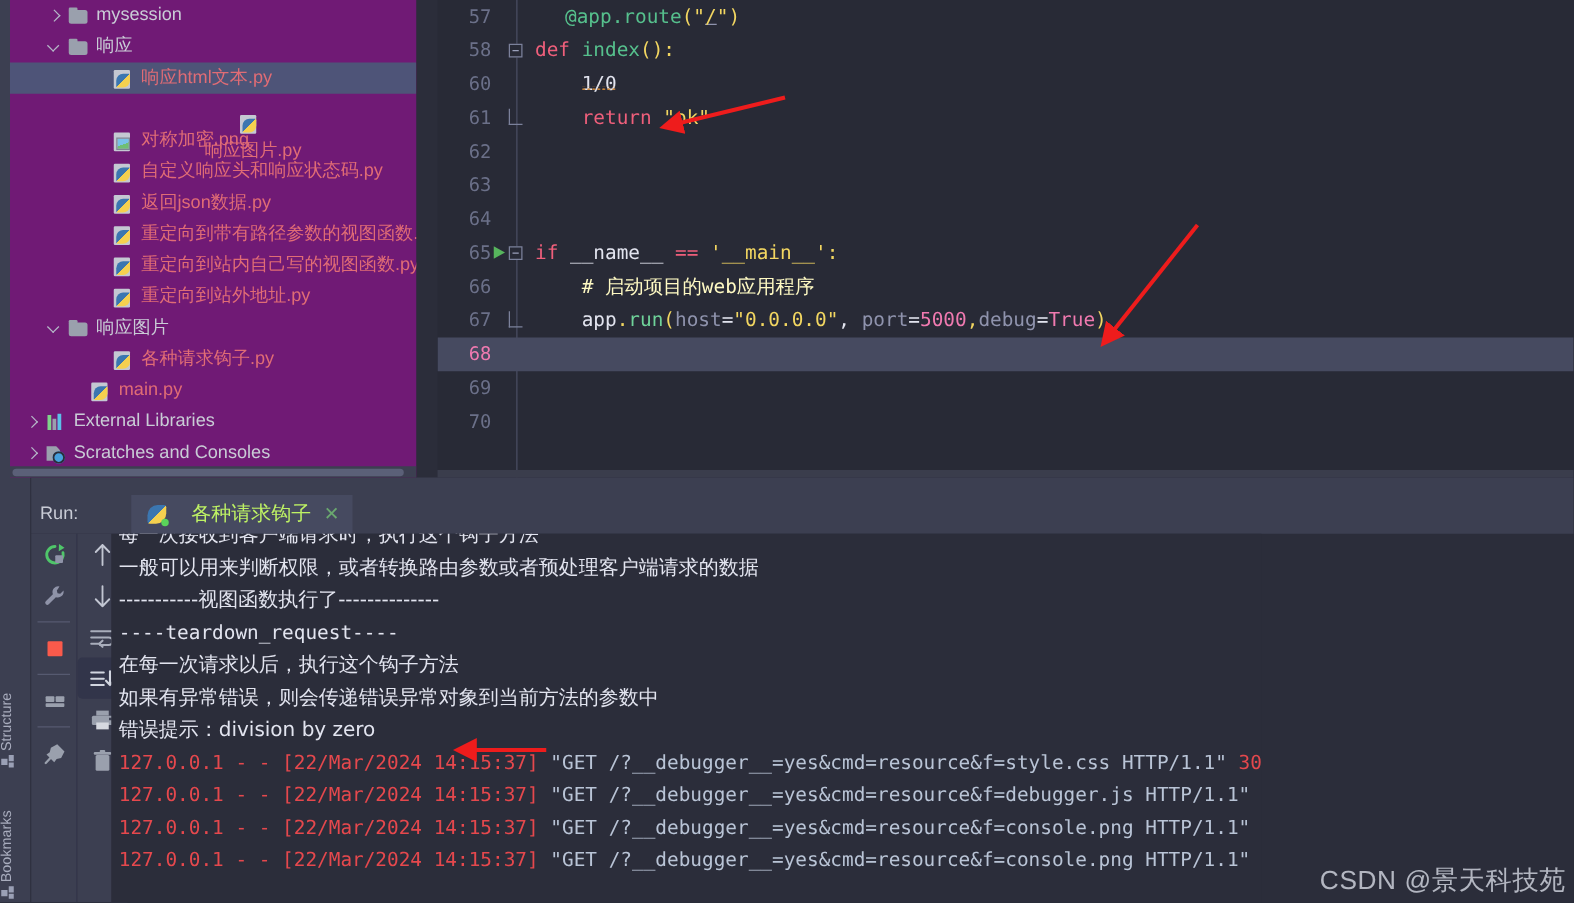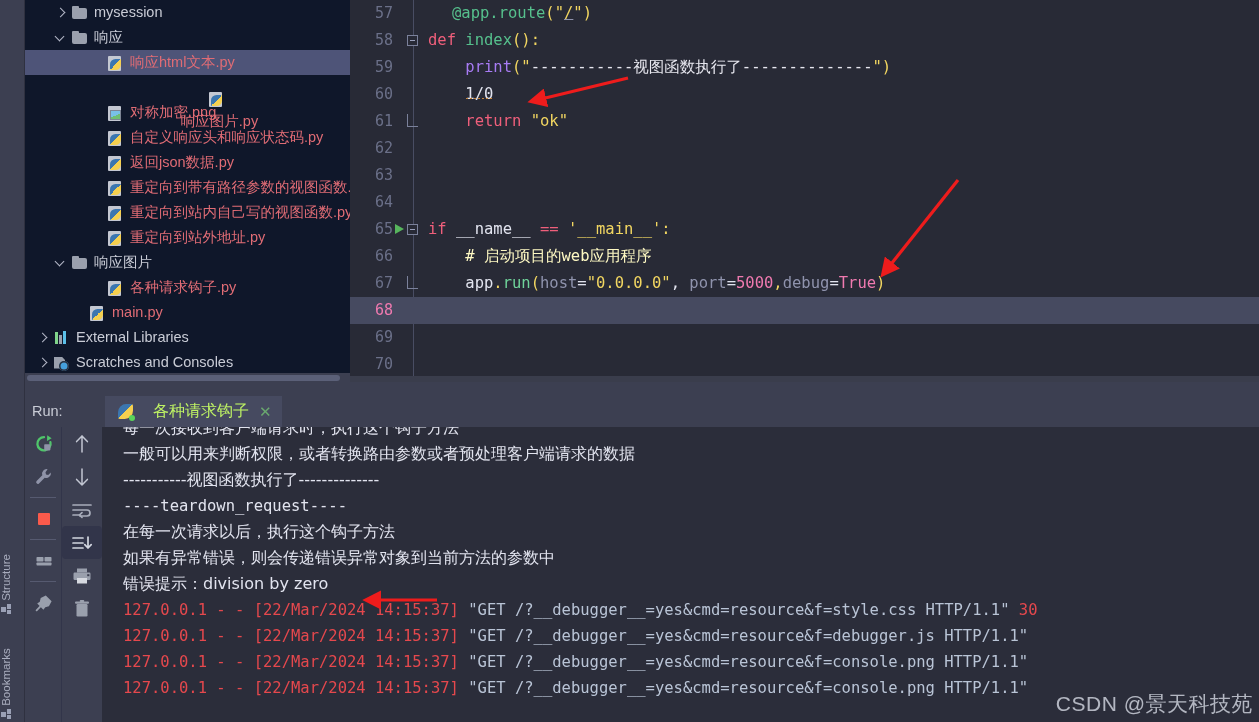--- a/index.html
+++ b/index.html
@@ -43,23 +43,23 @@
   }
   .sq-icon i {
     position: absolute; background: #9aa0b5; display: block;
   }
   .sq-icon i:nth-child(1){ left:0; top:0; width:4px; height:4px; }
   .sq-icon i:nth-child(2){ left:5px; top:2px; width:5px; height:5px; }
   .sq-icon i:nth-child(3){ left:0; top:5px; width:4px; height:5px; }
 
   
   .tree {
-    position: absolute; left: 25px; top: 0;
+    position: absolute; left: 8px; top: 0;
     width: 325px; height: 382px;
-    background: #0f172a;
+    background: #701a75;
     overflow: hidden;
   }
   .trow {
     position: relative;
     height: 25px;
     display: flex;
     align-items: center;
     font-size: 14.5px;
     color: #c9ccd6;
     white-space: nowrap;
@@ -326,21 +326,21 @@
     position:relative;
     width:37px; height:33px;
     display:flex; align-items:center; justify-content:center;
     cursor:pointer;
   }
   .runtools2 .tbtn { width:40px; }
   .tbtn.active { background:#32354a; border-radius:4px; }
   .tsep { width:26px; height:1px; background:#565a70; margin:4px auto; }
 
   .console {
-    position:absolute; left:92px; top:31px;
+    position:absolute; left:64px; top:31px;
     width:920px; height:295px;
     background:#2b2d3a;
     overflow:hidden;
   }
   .cout {
     position:absolute; left:6px; top:-12px;
     width:1150px;
   }
   .oline {
     height:26px; line-height:26px;
@@ -471,21 +471,20 @@
     <div class="tree-hscroll">
       <div class="thumb"></div>
     </div>
   </div>
 
   <div class="editor">
     <div class="vline"></div>
     <div class="codearea" id="code-lines">
         <div class="cline"><span class="lnum">57</span><span class="code"><span class="t-dec">@app.route</span><span class="t-punc">(</span><span class="t-str">"</span><span class="t-str t-undl">/</span><span class="t-str">"</span><span class="t-punc">)</span></span></div>
         <div class="cline"><span class="lnum">58</span><span class="fold"></span><span class="code"><span class="t-kw">def </span><span class="t-fn">index</span><span class="t-punc">():</span></span></div>
-        <div class="cline"><span class="lnum">59</span><span class="code"><span class="">    </span><span class="t-builtin">print</span><span class="t-punc">(</span><span class="t-str">"</span><span class="t-strw">-----------视图函数执行了--------------</span><span class="t-str">"</span><span class="t-punc">)</span></span></div>
         <div class="cline"><span class="lnum">60</span><span class="code"><span class="">    </span><span class="t-ident t-err">1/0</span></span></div>
         <div class="cline"><span class="lnum">61</span><span class="foldend"></span><span class="code"><span class="">    </span><span class="t-kw">return </span><span class="t-str">"ok"</span></span></div>
         <div class="cline"><span class="lnum">62</span><span class="code"></span></div>
         <div class="cline"><span class="lnum">63</span><span class="code"></span></div>
         <div class="cline"><span class="lnum">64</span><span class="code"></span></div>
         <div class="cline"><span class="lnum">65</span><span class="runarrow"></span><span class="fold"></span><span class="code"><span class="t-kw">if </span><span class="t-ident">__name__ </span><span class="t-kw">== </span><span class="t-str">'__main__'</span><span class="t-punc">:</span></span></div>
         <div class="cline"><span class="lnum">66</span><span class="code"><span class="">    </span><span class="t-com"># 启动项目的web应用程序</span></span></div>
         <div class="cline"><span class="lnum">67</span><span class="foldend"></span><span class="code"><span class="">    </span><span class="t-ident">app</span><span class="t-punc">.</span><span class="t-fn2">run</span><span class="t-punc">(</span><span class="t-kwarg">host</span><span class="t-ident">=</span><span class="t-str">"0.0.0.0"</span><span class="t-ident">, </span><span class="t-kwarg">port</span><span class="t-ident">=</span><span class="t-num">5000</span><span class="t-punc">,</span><span class="t-kwarg">debug</span><span class="t-ident">=</span><span class="t-num">True</span><span class="t-punc">)</span></span></div>
         <div class="cline current"><span class="lnum cur">68</span><span class="code"></span></div>
         <div class="cline"><span class="lnum">69</span><span class="code"></span></div>

